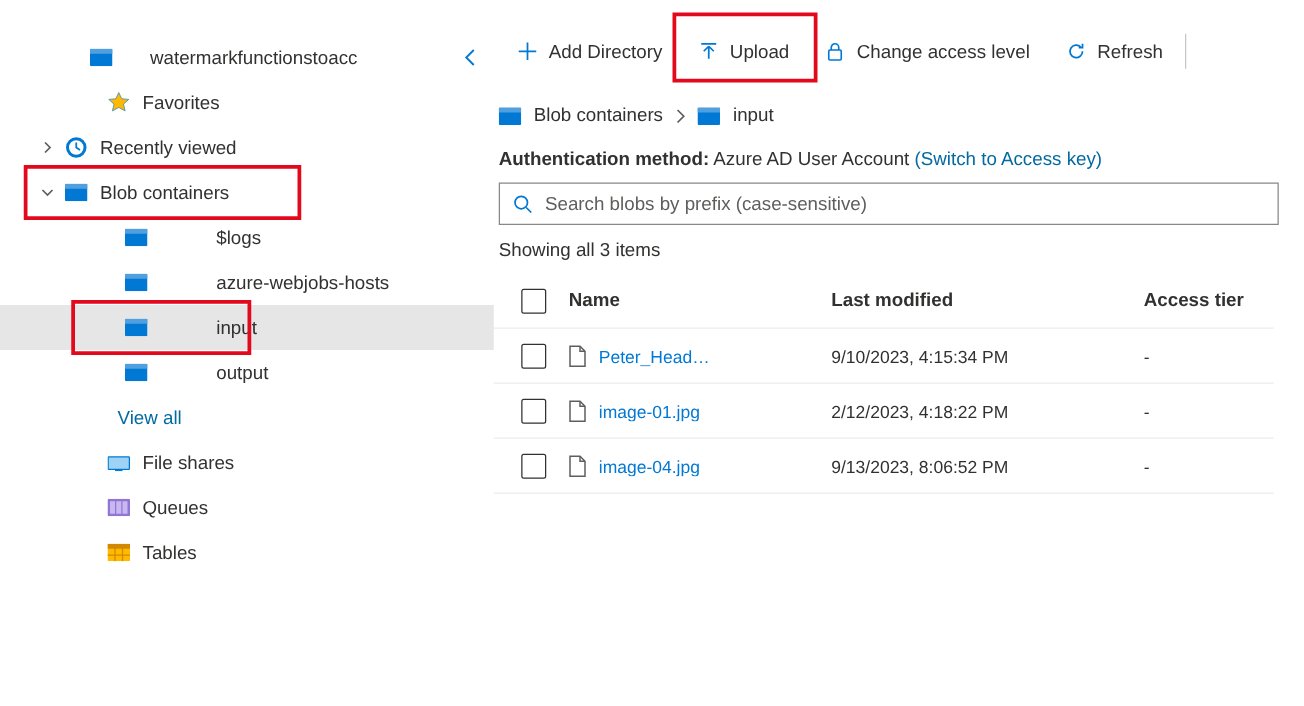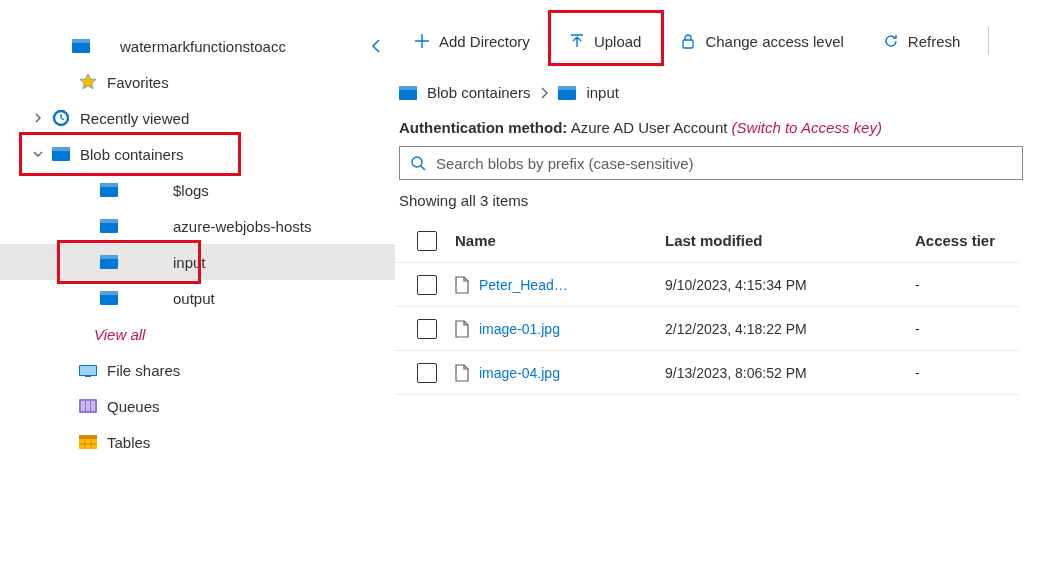--- a/index.html
+++ b/index.html
@@ -39,44 +39,43 @@
     .tree-item .icon {
       width: 18px;
       height: 18px;
       margin-left: 6px;
       margin-right: 10px;
       display: inline-flex;
       align-items: center;
       justify-content: center;
     }
     .tree-item .label { font-size: 15px; }
-    .indent-1 { padding-left: 73px; }
+    .indent-1 { padding-left: 56px; margin-left: 24px; }
     .indent-2 { padding-left: 94px; gap: 45px; }
     .collapse-btn {
       position: absolute;
       right: 14px;
       color: #0078d4;
       font-size: 16px;
     }
-    .link-blue { color: #be185d; font-style: italic; }
+    .link-blue { color: #0369a1; }
     
     .hl {
       position: absolute;
       border: 3px solid #e3091c;
       pointer-events: none;
     }
     
     .main {
       flex: 1;
       padding: 24px 4px 0 0;
       position: relative;
     }
     .toolbar {
       display: flex;
-      gap: 10px;
       align-items: center;
       padding-left: 4px;
       margin-bottom: 26px;
       position: relative;
     }
     .tool-btn {
       display: flex;
       align-items: center;
       gap: 8px;
       padding: 8px 14px;

